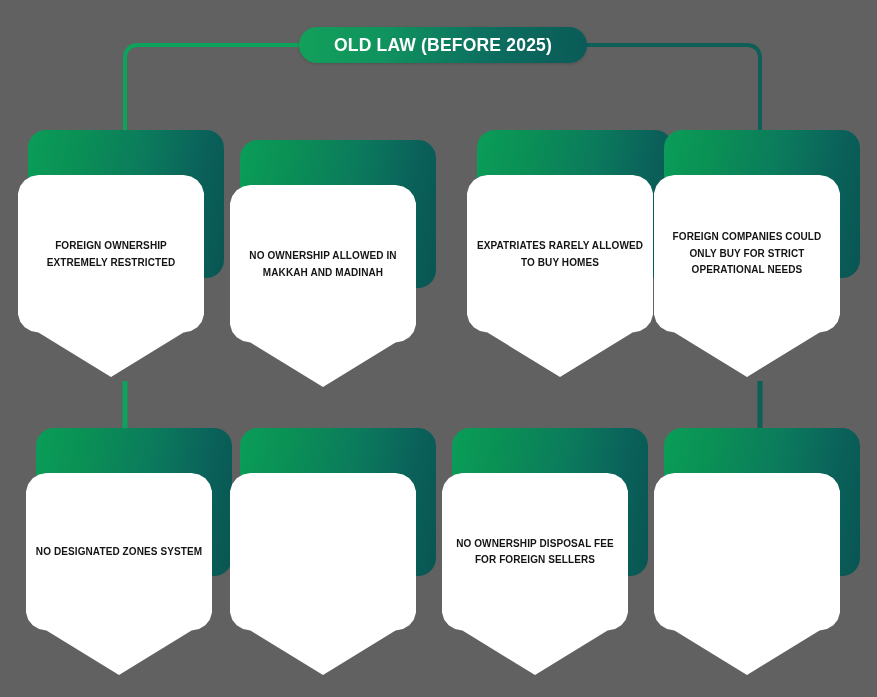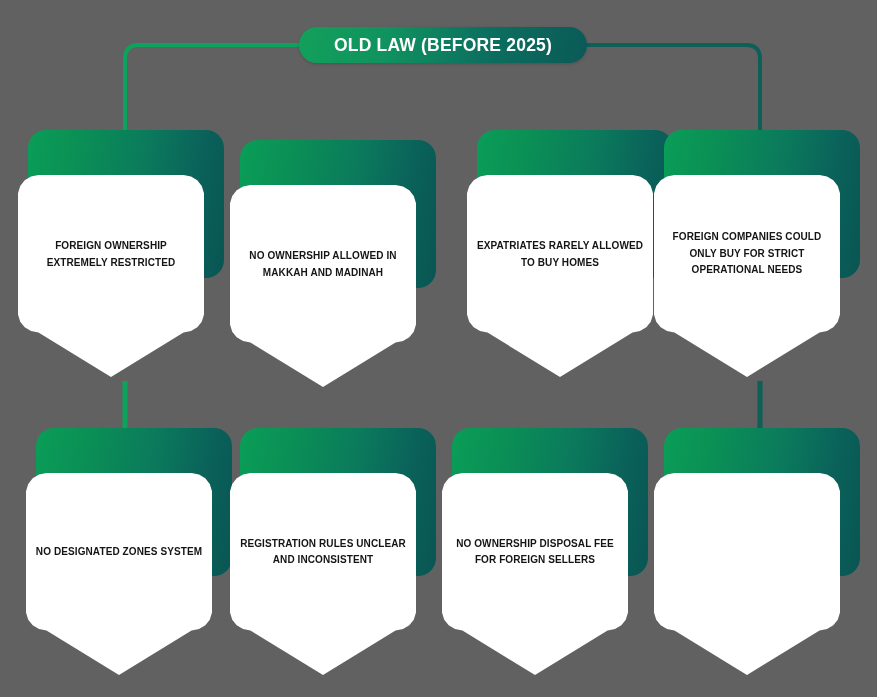--- a/index.html
+++ b/index.html
@@ -171,23 +171,20 @@
     <div class="plate"></div>
     <div class="shield"></div>
     <div class="shield-text">
       <span>NO DESIGNATED ZONES SYSTEM</span>
     </div>
   </div>
 
   <div class="card wide" style="left:240px; top:428px;">
     <div class="plate"></div>
     <div class="shield"></div>
-    <div class="shield-text">
-      <span>REGISTRATION RULES UNCLEAR AND INCONSISTENT</span>
-    </div>
   </div>
 
   <div class="card wide" style="left:452px; top:428px;">
     <div class="plate"></div>
     <div class="shield"></div>
     <div class="shield-text">
       <span>NO OWNERSHIP DISPOSAL FEE FOR FOREIGN SELLERS</span>
     </div>
   </div>
 

